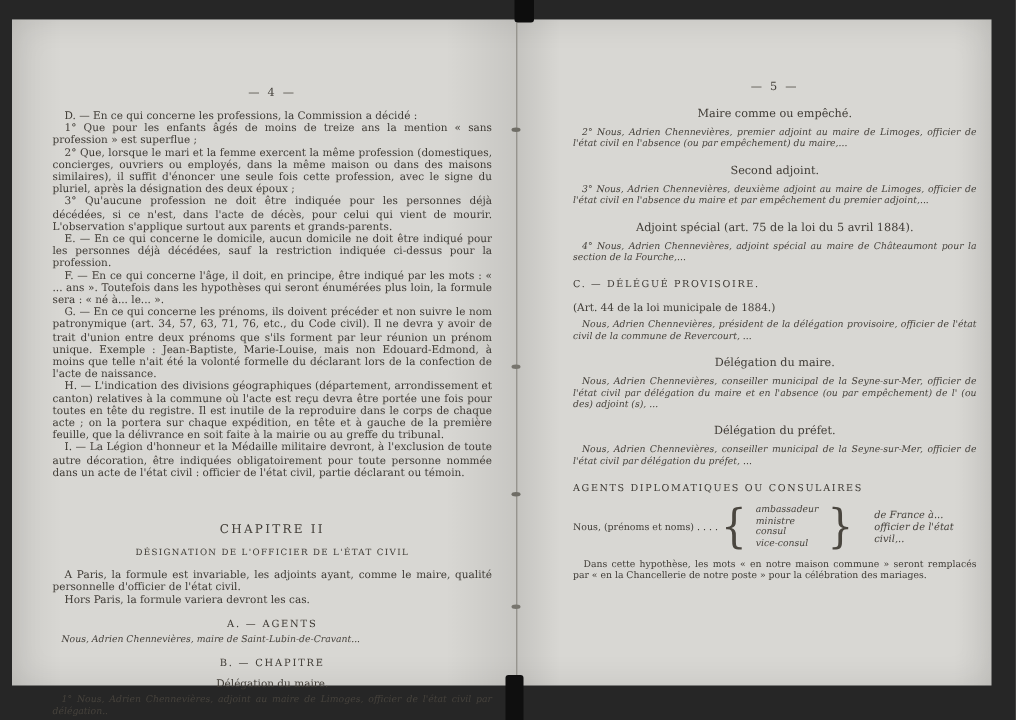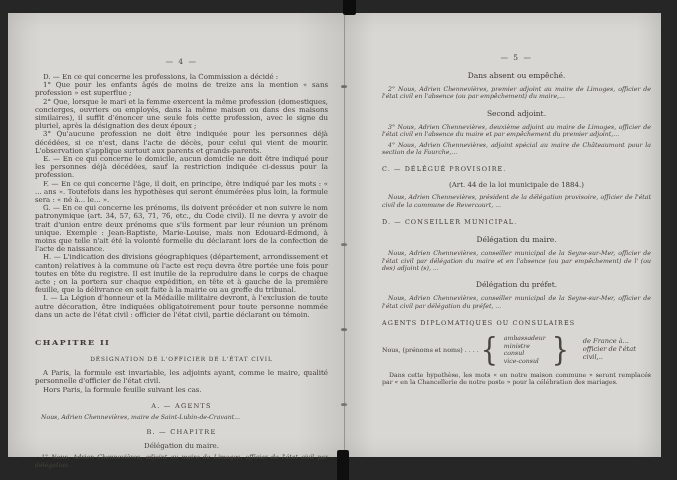--- a/index.html
+++ b/index.html
@@ -27,30 +27,30 @@
     position:absolute; left:333px; top:72px; width:6px; height:3px; border-radius:50%;
     background:#6f6d66;
     box-shadow:0 158px 0 #77756e, 0 243px 0 #6f6d66, 0 318px 0 #77756e, 0 372px 0 #6f6d66, 0 392px 0 #77756e;
   }
   .clip-top { position:absolute; left:343px; top:0; width:13px; height:15px; background:#0d0d0d; border-radius:0 0 2px 2px; }
   .clip-bottom { position:absolute; left:337px; top:450px; width:12px; height:30px; background:#0f0f0f; border-radius:2px 2px 0 0; }
 
   .pageno { text-align:center; font-size:7.5px; letter-spacing:1.5px; margin:0 0 7px 0; color:#45413b; }
 
   .para { font-size:7px; line-height:8.2px; text-align:justify; margin:0; text-indent:8px; }
-  .chapter-title { font-size:8px; letter-spacing:1.5px; margin:18px 0 0 0;font-weight:bold; }
+  .chapter-title { text-align:center; font-size:8px; letter-spacing:1.5px; margin:29px 0 0 0; }
   .chapter-subtitle { text-align:center; font-size:5.8px; letter-spacing:0.9px; margin:9px 0 0 0; }
   .intro { margin-top:7px; }
   .sect-heading { text-align:center; font-size:6.6px; letter-spacing:1.2px; margin:8px 0 3px 0; }
   .sub-center { text-align:center; font-size:7px; margin:6px 0 3px 0; }
   .formula { font-size:6.2px; line-height:7.4px; font-style:italic; text-align:justify; margin:2px 0 0 0; text-indent:6px; color:#46423c; }
 
   .r-head { text-align:center; font-size:7.5px; margin:9px 0 5px 0; }
   .r-head-caps { text-align:left; font-size:6.4px; letter-spacing:1.1px; margin:10px 0 4px 0; }
-  .r-art { text-align:center; font-size:7px; margin:8px 0 4px 0; }
+  .r-art { text-align:left; font-size:7px; margin:8px 0 4px 0; }
   .r-formula { margin:3px 0 2px 0; }
 
   .brace-row { display:flex; align-items:center; margin:7px 0 2px 0; }
   .brace-lead { font-size:6.3px; white-space:nowrap; }
   .brace-char { font-size:27px; font-weight:100; line-height:1; color:#4a463f; padding:0 2px; transform:scaleY(1.15); }
   .brace-options { display:flex; flex-direction:column; font-style:italic; font-size:6.2px; line-height:7.6px; padding:0 4px; color:#46423c; }
   .brace-tail { font-style:italic; font-size:6.6px; line-height:8px; padding-left:12px; color:#46423c; }
 
   .note-small { font-size:6.2px; line-height:7.3px; text-align:justify; text-indent:7px; margin:6px 0 0 0; }
   .note { font-size:7px; line-height:8.3px; text-align:justify; text-indent:8px; margin:6px 0 0 0; }
@@ -70,46 +70,46 @@
       <p class="para">E. — En ce qui concerne le domicile, aucun domicile ne doit être indiqué pour les personnes déjà décédées, sauf la restriction indiquée ci-dessus pour la profession.</p>
       <p class="para">F. — En ce qui concerne l'âge, il doit, en principe, être indiqué par les mots : « ... ans ». Toutefois dans les hypothèses qui seront énumérées plus loin, la formule sera : « né à... le... ».</p>
       <p class="para">G. — En ce qui concerne les prénoms, ils doivent précéder et non suivre le nom patronymique (art. 34, 57, 63, 71, 76, etc., du Code civil). Il ne devra y avoir de trait d'union entre deux prénoms que s'ils forment par leur réunion un prénom unique. Exemple : Jean-Baptiste, Marie-Louise, mais non Edouard-Edmond, à moins que telle n'ait été la volonté formelle du déclarant lors de la confection de l'acte de naissance.</p>
       <p class="para">H. — L'indication des divisions géographiques (département, arrondissement et canton) relatives à la commune où l'acte est reçu devra être portée une fois pour toutes en tête du registre. Il est inutile de la reproduire dans le corps de chaque acte ; on la portera sur chaque expédition, en tête et à gauche de la première feuille, que la délivrance en soit faite à la mairie ou au greffe du tribunal.</p>
       <p class="para">I. — La Légion d'honneur et la Médaille militaire devront, à l'exclusion de toute autre décoration, être indiquées obligatoirement pour toute personne nommée dans un acte de l'état civil : officier de l'état civil, partie déclarant ou témoin.</p>
 
       <div class="chapter-title">CHAPITRE II</div>
       <div class="chapter-subtitle">DÉSIGNATION DE L'OFFICIER DE L'ÉTAT CIVIL</div>
 
       <p class="para intro">A Paris, la formule est invariable, les adjoints ayant, comme le maire, qualité personnelle d'officier de l'état civil.</p>
-      <p class="para">Hors Paris, la formule feuille suivant les cas.</p>
+      <p class="para">Hors Paris, la formule variera devront les cas.</p>
 
       <div class="sect-heading">A. — AGENTS</div>
       <p class="formula">Nous, Adrien Chennevières, maire de Saint-Lubin-de-Cravant...</p>
 
       <div class="sect-heading">B. — CHAPITRE</div>
       <div class="sub-center">Délégation du maire.</div>
       <p class="formula">1° Nous, Adrien Chennevières, adjoint au maire de Limoges, officier de l'état civil par délégation..</p>
     </div>
 
     <div class="page page-right">
       <div class="pageno">— 5 —</div>
 
-      <div class="r-head">Dans absent ou empêché.</div>
+      <div class="r-head">Maire comme ou empêché.</div>
       <p class="formula r-formula">2° Nous, Adrien Chennevières, premier adjoint au maire de Limoges, officier de l'état civil en l'absence (ou par empêchement) du maire,...</p>
 
       <div class="r-head">Second adjoint.</div>
       <p class="formula r-formula">3° Nous, Adrien Chennevières, deuxième adjoint au maire de Limoges, officier de l'état civil en l'absence du maire et par empêchement du premier adjoint,...</p>
 
+      <div class="r-head">Adjoint spécial (art. 75 de la loi du 5 avril 1884).</div>
       <p class="formula r-formula">4° Nous, Adrien Chennevières, adjoint spécial au maire de Châteaumont pour la section de la Fourche,...</p>
 
       <div class="r-head-caps">C. — DÉLÉGUÉ PROVISOIRE.</div>
       <div class="r-art">(Art. 44 de la loi municipale de 1884.)</div>
       <p class="formula r-formula">Nous, Adrien Chennevières, président de la délégation provisoire, officier de l'état civil de la commune de Revercourt, ...</p>
 
-      <div class="r-head-caps">D. — CONSEILLER MUNICIPAL.</div>
       <div class="r-head">Délégation du maire.</div>
       <p class="formula r-formula">Nous, Adrien Chennevières, conseiller municipal de la Seyne-sur-Mer, officier de l'état civil par délégation du maire et en l'absence (ou par empêchement) de l' (ou des) adjoint (s), ...</p>
 
       <div class="r-head">Délégation du préfet.</div>
       <p class="formula r-formula">Nous, Adrien Chennevières, conseiller municipal de la Seyne-sur-Mer, officier de l'état civil par délégation du préfet, ...</p>
 
       <div class="r-head-caps">AGENTS DIPLOMATIQUES OU CONSULAIRES</div>
 
       <div class="brace-row">
         <span class="brace-lead">Nous, (prénoms et noms) . . . .</span>

